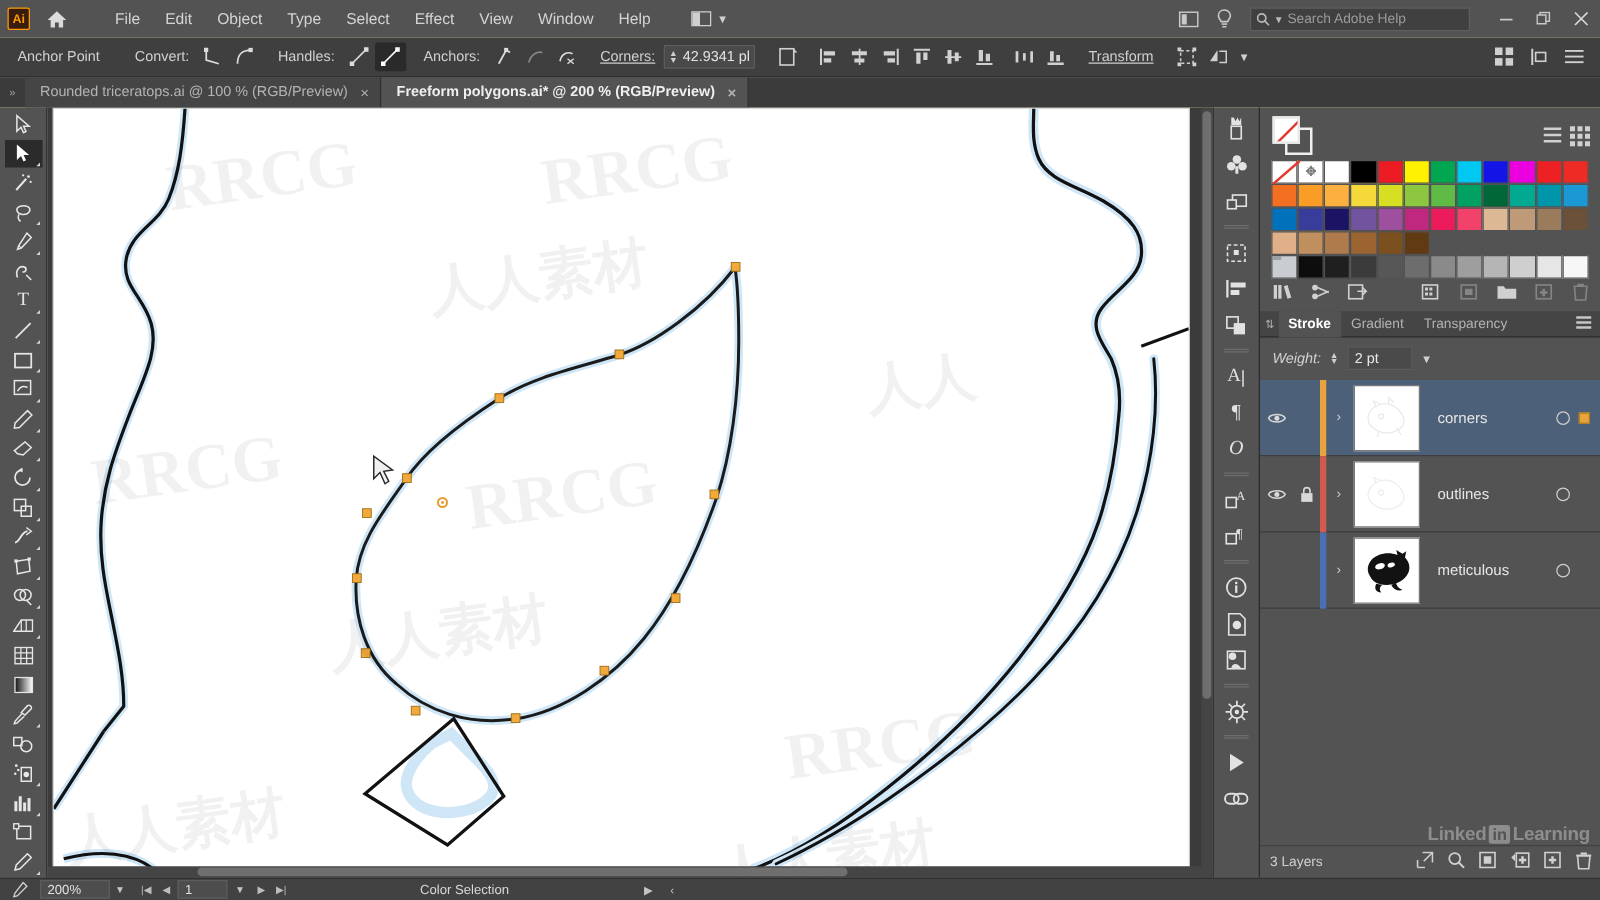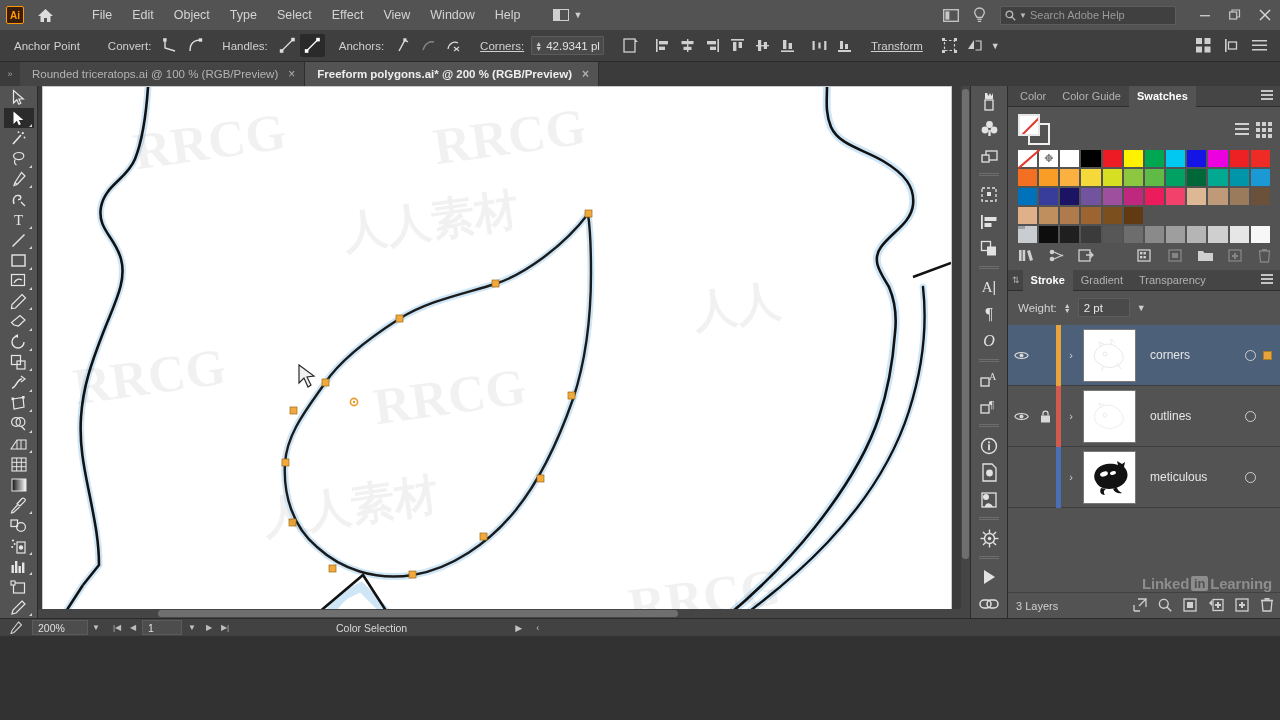--- a/index.html
+++ b/index.html
@@ -3,21 +3,21 @@
 <meta charset="utf-8">
 <style>
   * { box-sizing: border-box; margin: 0; padding: 0; }
   html, body {
     width: 1280px; height: 720px;
     overflow: hidden;
     background: #323232;
     font-family: "Liberation Sans", sans-serif;
     -webkit-font-smoothing: antialiased;
   }
-  #app { position: relative; width: 1280px; height: 636px; background: #fef9c3; }
+  #app { position: relative; width: 1280px; height: 720px; background: #fef9c3; }
 
   
   .menubar {
     position: absolute; top: 0; left: 0; width: 1280px; height: 30px;
     background: #535353; display: flex; align-items: center;
   }
   .ai-logo {
     width: 18px; height: 18px; margin-left: 6px; border-radius: 2px;
     background: #3a1c0c; border: 1px solid #ff9a00;
     color: #ff9a00; font-size: 10px; font-weight: bold;
@@ -197,21 +197,21 @@
 
   .sw-foot {
     height: 24px; display:flex; align-items:center; padding: 2px 8px 0 10px; gap: 13px;
     color:#d0d0d0;
   }
   .sw-foot .spacer { flex: 1; }
   .sw-foot .dimmed { opacity: .4; }
 
   
   .stroke-body { padding: 7px 0 8px 10px; display:flex; align-items:center; gap: 7px; }
-  .stroke-body .lbl { color:#d2d2d2; font-size:11.5px; }
+  .stroke-body .lbl { color:#d2d2d2; font-size:11.5px;font-style:italic; }
   .wfield {
     background:#4a4a4a; border:1px solid #5c5c5c; height:19px; width:52px;
     display:flex; align-items:center; padding-left:5px; color:#e8e8e8; font-size:11.5px;
   }
 
   
   .layer-list { flex: 1; overflow: hidden; }
   .layer-row {
     height: 61px; display: flex; align-items: center; border-bottom: 1px solid #3e3e3e;
     position: relative;
@@ -925,30 +925,20 @@
     <div class="dk">
       <svg width="20" height="14" viewBox="0 0 20 14">
           <rect x="1" y="3" width="11" height="8" rx="4" fill="none" stroke="#e2e2e2" stroke-width="1.5"></rect>
           <rect x="8" y="3" width="11" height="8" rx="4" fill="none" stroke="#e2e2e2" stroke-width="1.5"></rect>
         </svg>
     </div>
   </div>
 
   <div class="panels">
 
-    <div class="panel-tabs">
-      <div class="ptab">Color</div>
-      <div class="ptab">Color Guide</div>
-      <div class="ptab active">Swatches</div>
-      <div class="pmenu">
-          <i></i>
-          <i></i>
-          <i></i>
-        </div>
-    </div>
 
     <div class="sw-head">
       <div class="fillstroke">
         <div class="fs-box back"></div>
         <div class="fs-box front">
             <div class="fs-none"></div>
           </div>
       </div>
       <div class="sw-head-right">
         <div class="ic-list">

